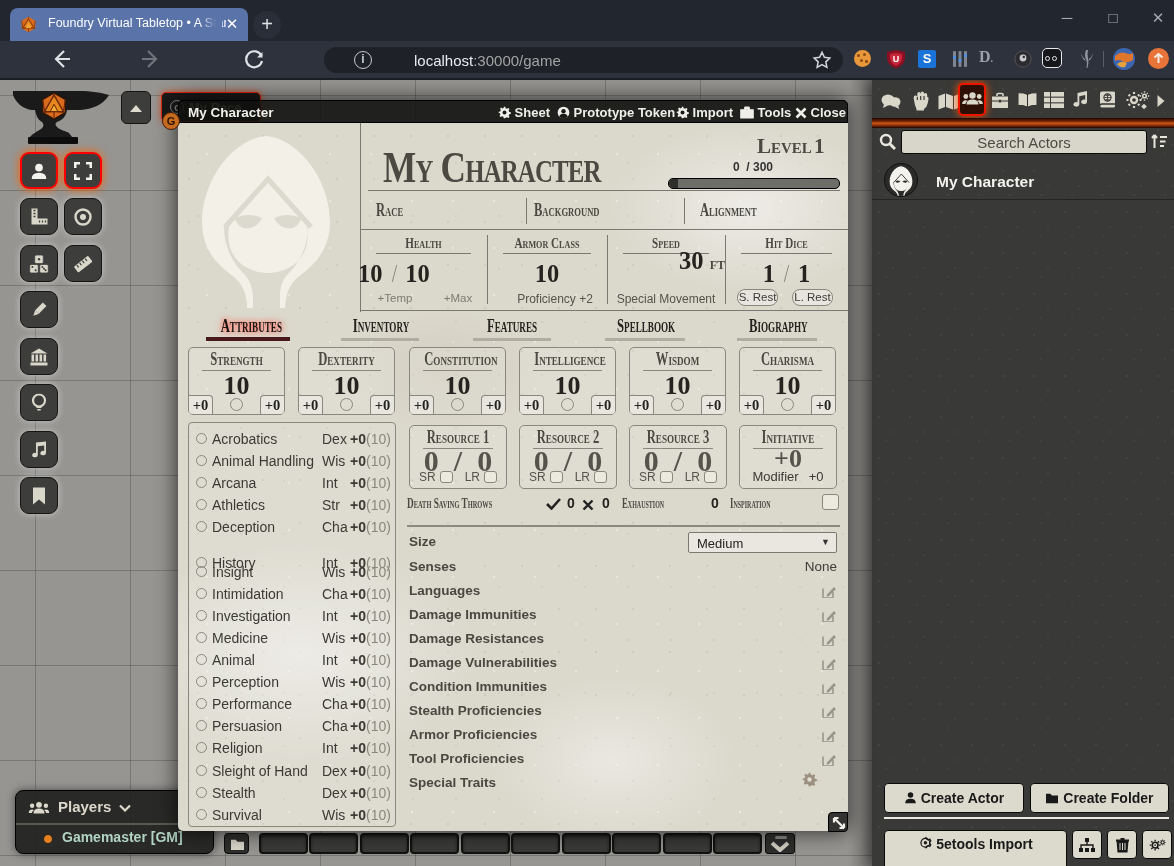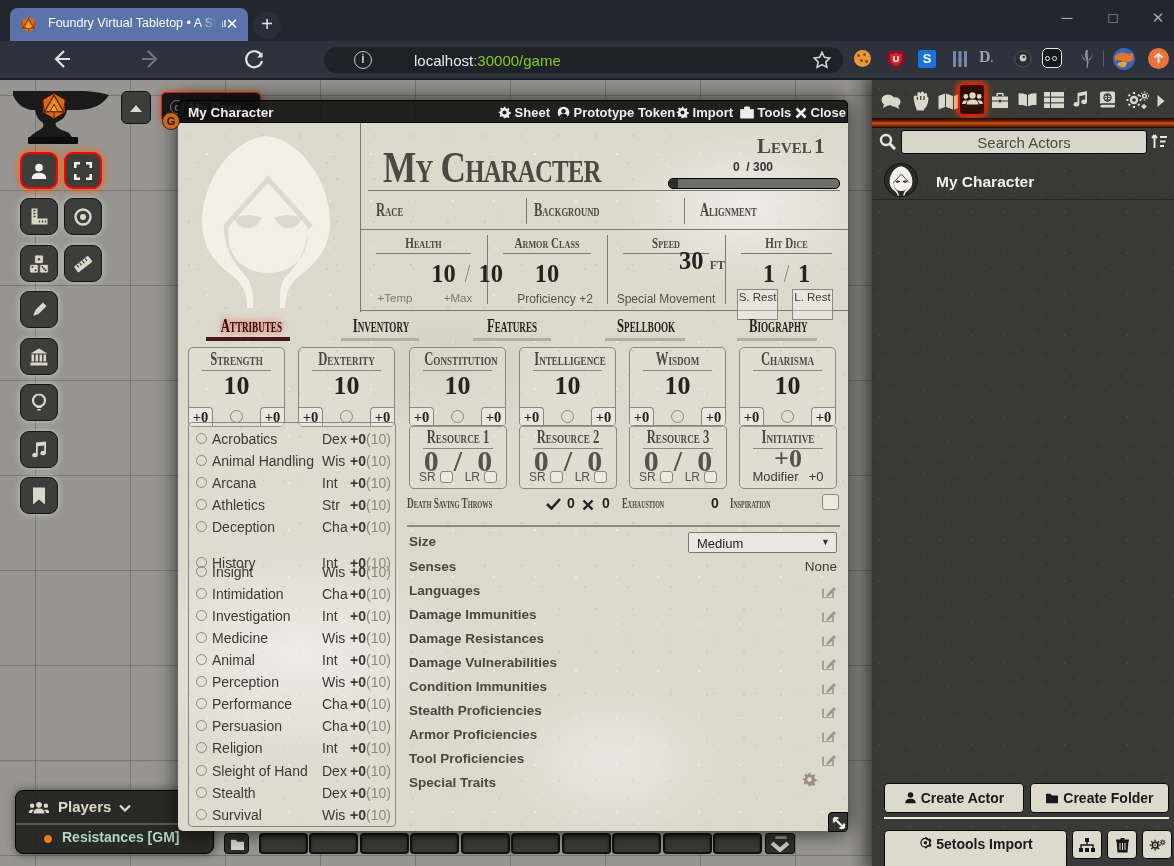--- a/index.html
+++ b/index.html
@@ -13,21 +13,21 @@
 #tab .ttl { position:absolute; left:38px; top:8px; font-size:12.5px; color:#fdfdfe; white-space:nowrap; width:178px; overflow:hidden; }
 #tab .tfade { position:absolute; right:26px; top:0; width:22px; height:33px; background:linear-gradient(90deg, rgba(90,116,169,0), #5a74a9 75%); }
 #tab .tx { position:absolute; right:8px; top:8px; width:16px; height:16px; color:#fdfdfe; font-size:15px; line-height:16px; text-align:center; }
 #newtab { left:253px; top:11px; width:28px; height:28px; border-radius:50%; background:#2a2e38; color:#dfe1e5; font-size:20px; line-height:26px; text-align:center; font-weight:400; }
 .wctl { top:3px; width:46px; height:30px; color:#a5abb3; font-size:15px; text-align:center; line-height:30px; }
 #toolbar { left:0; top:41px; width:1174px; height:37px; background:#2e323c; }
 #toolbar .navic { position:absolute; top:5px; width:26px; height:26px; color:#dee1e5; }
 #omnibox { position:absolute; left:324px; top:6px; width:519px; height:26px; background:#1e2128; border-radius:13px; }
 #omnibox .info { position:absolute; left:30px; top:4px; width:18px; height:18px; border:1.6px solid #c6cbd1; border-radius:50%; color:#c6cbd1; font-size:12px; line-height:15px; text-align:center; font-weight:700; }
 #omnibox .url { position:absolute; left:90px; top:4.5px; font-size:15px; color:#e8eaed; }
-#omnibox .url span { color:#84cc16; }
+#omnibox .url span { color:#a3a3a3; }
 #omnibox .star { position:absolute; right:10px; top:2px; width:22px; height:22px; color:#d2d6da; }
 #chromeline { left:0; top:78px; width:1174px; height:2px; background:#1a1d24; }
 .extic { width:20px; height:20px; }
 
 
 #canvas { left:0; top:80px; width:1174px; height:786px; background-color:#969592;
   background-image:
    linear-gradient(90deg, rgba(30,30,30,0.25) 0 1px, transparent 1px),
    linear-gradient(0deg, rgba(30,30,30,0.25) 0 1px, transparent 1px);
   background-size:95px 95px, 95px 95px;
@@ -83,24 +83,24 @@
    radial-gradient(circle at 20px 40px, rgba(120,115,95,0.10) 1px, rgba(0,0,0,0) 1.5px);
   background-size:auto,auto,auto,auto,37px 43px,41px 47px,43px 53px;
 }
 .sc { font-family:"Liberation Serif", serif; font-variant:small-caps; font-weight:700; color:#4b4a42; }
 .line { position:absolute; background:#7a7870; }
 .statlbl { text-align:center; font-size:15px; transform:scaleX(0.74); }
 .num { font-family:"Liberation Serif", serif; font-weight:700; font-size:24.5px; color:#24231f; }
 .num .slash { color:#8a887c; font-weight:400; display:inline-block; margin:0 8px; transform:scaleX(0.8); }
 .sub { font-size:11.5px; color:#7c7a70; }
 .sub2 { font-size:12px; color:#55534b; }
-.rstbtn { height:31px; background:rgba(255,255,255,0.35); border:1px solid #8a887e; border-radius:0; font-size:11.5px; color:#3b3a34; text-align:center; line-height:15px; }
+.rstbtn { height:17px; background:rgba(255,255,255,0.35); border:1px solid #8a887e; border-radius:8px; font-size:11.5px; color:#3b3a34; text-align:center; line-height:15px; }
 .tabt { font-family:"Liberation Serif", serif; font-variant:small-caps; font-weight:700; font-size:19.5px; color:#25231e; text-align:center; line-height:1; transform:scaleX(0.65); }
 .tabu { height:3px; background:#b0aea3; }
-.abox { top:224px; width:97px; height:80px; border:1px solid #8a887e; border-radius:5px; background:rgba(255,255,255,0.12); }
+.abox { top:224px; width:97px; height:68px; border:1px solid #8a887e; border-radius:5px; background:rgba(255,255,255,0.12); }
 .albl { position:absolute; left:0; top:2px; width:100%; text-align:center; font-size:18px; white-space:nowrap; line-height:1; transform:scaleX(0.70); }
 .aline { position:absolute; left:13px; right:13px; top:22px; height:1px; background:#8a887e; }
 .anum { position:absolute; left:0; top:25px; width:100%; text-align:center; font-family:"Liberation Serif",serif; font-weight:700; font-size:26px; color:#24231f; line-height:1; }
 .asv { position:absolute; bottom:0; width:24px; height:19px; border:1px solid #8a887e; background:rgba(255,255,255,0.3); font-family:"Liberation Serif",serif; font-weight:700; font-size:14.5px; color:#24231f; text-align:center; line-height:18px; }
 .asv.l { left:0; border-left:none; border-bottom:none; border-radius:0 4px 0 0; }
 .asv.r { right:0; border-right:none; border-bottom:none; border-radius:4px 0 0 0; }
 .acir { position:absolute; left:41px; bottom:3px; width:13px; height:13px; border:1.5px solid #8a887e; border-radius:50%; }
 .rbox { top:302px; width:98px; height:64px; border:1px solid #8a887e; border-radius:5px; background:rgba(255,255,255,0.12); }
 .rnum { position:absolute; left:0; top:20px; width:100%; text-align:center; font-family:"Liberation Serif",serif; font-weight:700; font-size:30px; color:#55544c; line-height:1; }
 .rchk { position:absolute; left:0; bottom:4px; width:100%; text-align:center; font-size:12px; color:#55534b; }
@@ -242,21 +242,21 @@
       <circle cx="3.6" cy="4.8" r="2.2"></circle>
       <path d="M0.3 12 Q0.3 8.6 3.6 8.6 Q4.7 8.6 5.5 9 Q3.5 10.3 3.3 12 Z"></path>
       <circle cx="17.4" cy="4.8" r="2.2"></circle>
       <path d="M20.7 12 Q20.7 8.6 17.4 8.6 Q16.3 8.6 15.5 9 Q17.5 10.3 17.7 12 Z"></path>
     </svg>
   <div class="hdr" style="left:42px">Players</div>
   <svg class="abs" style="left:103px;top:13px" width="12" height="8" viewBox="0 0 12 8">
       <path d="M1 1.5 L6 6.5 L11 1.5" stroke="#dcd8cc" stroke-width="2.2" fill="none"></path>
     </svg>
   <div class="divl"></div>
-  <div class="gm">Resistances [GM]</div>
+  <div class="gm">Gamemaster [GM]</div>
   <div class="dot"></div>
 </div>
 
 <div class="abs" id="hotbar">
   <div id="hfolder">
       <svg width="15" height="13" viewBox="0 0 16 14" style="position:absolute;left:5px;top:4px">
         <path d="M1 2 h5 l2 2 h7 v9 h-14 z" fill="#d9d6ca"></path>
       </svg>
     </div>
   <div class="hslot" style="left:31px"></div>
@@ -446,21 +446,21 @@
     <div class="line" style="left:547px;top:112px;width:1px;height:69px"></div>
     <div class="line" style="left:182px;top:187px;width:488px;height:1px"></div>
     <div class="abs sc statlbl" style="left:182px;top:113px;line-height:1;width:127px">Health</div>
     <div class="abs sc statlbl" style="left:309px;top:113px;line-height:1;width:120px">Armor Class</div>
     <div class="abs sc statlbl" style="left:429px;top:113px;line-height:1;width:118px">Speed</div>
     <div class="abs sc statlbl" style="left:547px;top:113px;line-height:1;width:123px">Hit Dice</div>
     <div class="line" style="left:198px;top:130px;width:95px;height:1px"></div>
     <div class="line" style="left:325px;top:130px;width:88px;height:1px"></div>
     <div class="line" style="left:445px;top:130px;width:86px;height:1px"></div>
     <div class="line" style="left:563px;top:130px;width:91px;height:1px"></div>
-    <div class="abs num" style="left:198px;top:139px;line-height:1;width:127px;text-align:right"><span>10</span><span class="slash"> / </span><span>10</span></div>
+    <div class="abs num" style="left:180px;top:139px;line-height:1;width:127px;text-align:left"><span>10</span><span class="slash"> / </span><span>10</span></div>
     <div class="abs num" style="left:309px;top:139px;line-height:1;width:120px;text-align:center">10</div>
     <div class="abs num" style="left:429px;top:126px;line-height:1;width:118px;text-align:right">30 <span class="sc" style="font-size:17px">ft</span></div>
     <div class="abs num" style="left:547px;top:139px;line-height:1;width:123px;text-align:center"><span>1</span><span class="slash"> / </span><span>1</span></div>
     <div class="abs sub" style="left:187px;top:170px;line-height:1;width:60px;text-align:center">+Temp</div>
     <div class="abs sub" style="left:250px;top:170px;line-height:1;width:60px;text-align:center">+Max</div>
     <div class="abs sub2" style="left:317px;top:170px;line-height:1;width:120px;text-align:center">Proficiency +2</div>
     <div class="abs sub2" style="left:429px;top:170px;line-height:1;width:118px;text-align:center">Special Movement</div>
     <div class="abs rstbtn" style="left:559px;top:166px;width:41px">S. Rest</div>
     <div class="abs rstbtn" style="left:614px;top:166px;width:41px">L. Rest</div>
 

